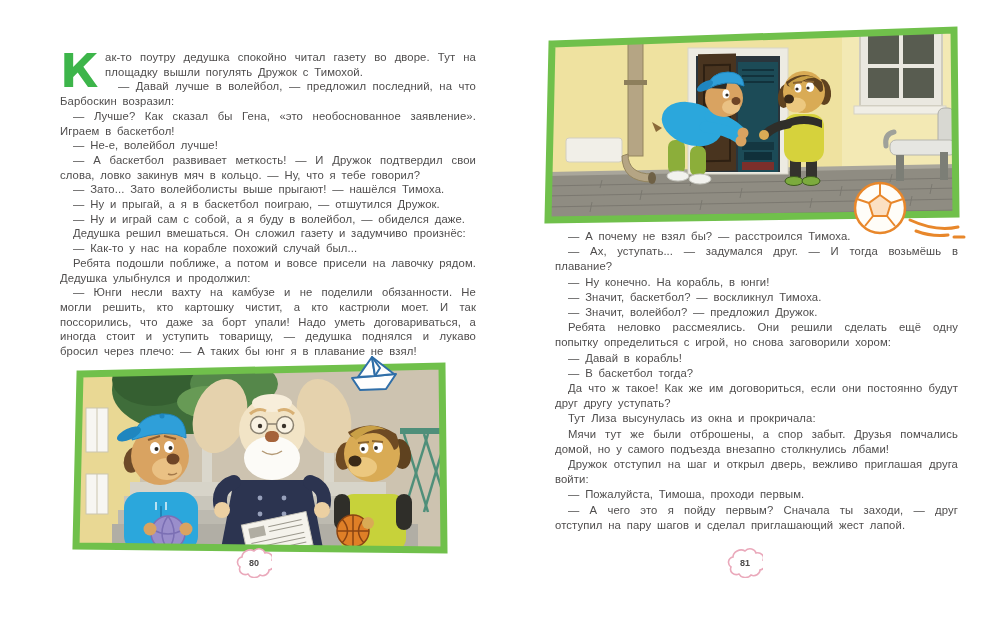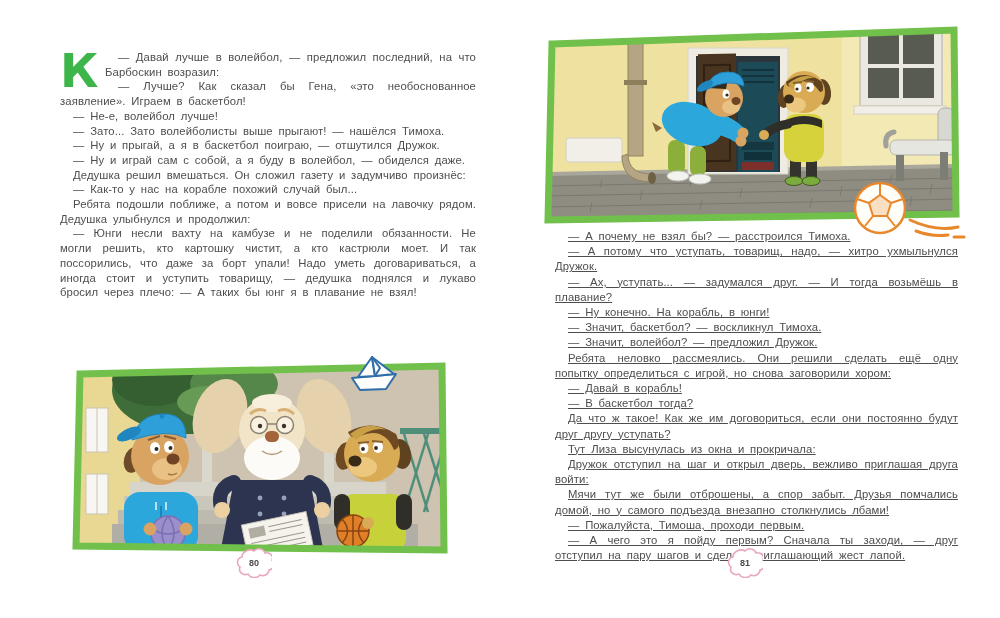--- a/index.html
+++ b/index.html
@@ -2,21 +2,21 @@
 <html lang="ru"><head>
 <meta charset="utf-8">
 <style>
   html,body{margin:0;padding:0;background:#ffffff;}
   .spread{position:relative;width:1000px;height:618px;background:#ffffff;overflow:hidden;
           font-family:"Liberation Sans","DejaVu Sans",sans-serif;color:#4f4d4d;}
   
   .textcol{position:absolute;text-align:justify;font-size:11.3px;color:#4f4d4d;
            word-spacing:2.5px;letter-spacing:.1px;}
   .textcol-left{left:60px;top:50px;width:416px;line-height:14.7px;}
-  .textcol-right{left:555px;top:229px;width:403px;line-height:15.2px;text-decoration:underline;}
+  .textcol-right{left:555px;top:229px;width:403px;line-height:15.2px;}
   .para{margin:0;text-indent:13px;}
   .para.no-indent{text-indent:0;}
   .dropcap{float:left;font-family:"DejaVu Sans",sans-serif;font-weight:bold;
            font-size:47px;line-height:40px;color:#3db54a;width:38px;height:43px;
            margin:1px 7px 0 0;text-indent:0;}
   
   .illo{position:absolute;}
   .illo-left{left:72px;top:362px;width:378px;height:196px;}
   .illo-right{left:542px;top:24px;width:422px;height:202px;}
   .doodle{position:absolute;}
@@ -27,24 +27,25 @@
   .badge-left{left:236px;top:547px;}
   .badge-right{left:727px;top:547px;}
   .badge text{font-family:"Liberation Sans",sans-serif;font-size:9px;font-weight:bold;fill:#4c4a4a;}
 </style>
 </head>
 <body>
 
 <div class="spread">
 
   <div class="textcol textcol-left">
-    <p class="para no-indent"><span class="dropcap">К</span></p>
+    <p class="para no-indent"><span class="dropcap">К</span><span>ак-то поутру дедушка спокойно читал газету во дворе. Тут на площадку вышли погулять Дружок с Тимохой.</span></p>
     <p class="para">— Давай лучше в волейбол, — предложил последний, на что Барбоскин возразил:</p>
     <p class="para">— Лучше? Как сказал бы Гена, «это необоснованное заявление». Играем в баскетбол!</p>
     <p class="para">— Не-е, волейбол лучше!</p>
+    <p class="para">— А баскетбол развивает меткость! — И Дружок подтвердил свои слова, ловко закинув мяч в кольцо. — Ну, что я тебе говорил?</p>
     <p class="para">— Зато... Зато волейболисты выше прыгают! — нашёлся Тимоха.</p>
     <p class="para">— Ну и прыгай, а я в баскетбол поиграю, — отшутился Дружок.</p>
     <p class="para">— Ну и играй сам с собой, а я буду в волейбол, — обиделся даже.</p>
     <p class="para">Дедушка решил вмешаться. Он сложил газету и задумчиво произнёс:</p>
     <p class="para">— Как-то у нас на корабле похожий случай был...</p>
     <p class="para">Ребята подошли поближе, а потом и вовсе присели на лавочку рядом. Дедушка улыбнулся и продолжил:</p>
     <p class="para">— Юнги несли вахту на камбузе и не поделили обязанности. Не могли решить, кто картошку чистит, а кто кастрюли моет. И так поссорились, что даже за борт упали! Надо уметь договариваться, а иногда стоит и уступить товарищу, — дедушка поднялся и лукаво бросил через плечо: — А таких бы юнг я в плавание не взял!</p>
   </div>
 
   <div class="illo illo-left">
@@ -306,32 +307,31 @@
     <circle cx="34" cy="30" r="25" fill="#fffdf8" stroke="#e8872b" stroke-width="2.5"></circle>
     <path d="M34,17 L45,25 L41,38 L27,38 L23,25 Z" fill="#f3a75e" fill-opacity=".35" stroke="#e8872b" stroke-width="2"></path>
     <path d="M34,17 L34,6 M45,25 L57,21 M41,38 L49,48 M27,38 L19,48 M23,25 L11,21" stroke="#e8872b" stroke-width="2" fill="none"></path>
     <path d="M64,42 q26,12 48,7" stroke="#e8872b" stroke-width="3" fill="none" stroke-linecap="round"></path>
     <path d="M70,53 q16,6 32,4" stroke="#e8872b" stroke-width="3" fill="none" stroke-linecap="round"></path>
     <path d="M108,59 l10,0" stroke="#e8872b" stroke-width="3" stroke-linecap="round"></path>
   </svg>
 
   <div class="textcol textcol-right">
     <p class="para">— А почему не взял бы? — расстроился Тимоха.</p>
-    <p class="para">— А потому что уступать, товарищ, надо, — хитро ухмыльнулся Дружок.</p>
     <p class="para">— Ах, уступать... — задумался друг. — И тогда возьмёшь в плавание?</p>
     <p class="para">— Ну конечно. На корабль, в юнги!</p>
     <p class="para">— Значит, баскетбол? — воскликнул Тимоха.</p>
     <p class="para">— Значит, волейбол? — предложил Дружок.</p>
     <p class="para">Ребята неловко рассмеялись. Они решили сделать ещё одну попытку определиться с игрой, но снова заговорили хором:</p>
     <p class="para">— Давай в корабль!</p>
     <p class="para">— В баскетбол тогда?</p>
     <p class="para">Да что ж такое! Как же им договориться, если они постоянно будут друг другу уступать?</p>
     <p class="para">Тут Лиза высунулась из окна и прокричала:</p>
+    <p class="para">Мячи тут же были отброшены, а спор забыт. Друзья помчались домой, но у самого подъезда внезапно столкнулись лбами!</p>
     <p class="para">Дружок отступил на шаг и открыл дверь, вежливо приглашая друга войти:</p>
-    <p class="para">Мячи тут же были отброшены, а спор забыт. Друзья помчались домой, но у самого подъезда внезапно столкнулись лбами!</p>
     <p class="para">— Пожалуйста, Тимоша, проходи первым.</p>
     <p class="para">— А чего это я пойду первым? Сначала ты заходи, — друг отступил на пару шагов и сделал приглашающий жест лапой.</p>
   </div>
 
   <svg class="badge badge-right" viewBox="0 0 36 31">
     <path d="M18,4 C22,0 28,2 29,6 C34,5 38,9 36,13 C40,16 38,22 33,23 C33,27 28,30 24,28 C21,32 14,31 12,27 C7,29 2,25 4,20 C0,17 1,11 6,10 C6,5 13,1 18,4 Z" fill="#ffffff" stroke="#eaa9bb" stroke-width="1.6"></path>
     <text x="18" y="19" text-anchor="middle">81</text>
   </svg>
 
 </div>

